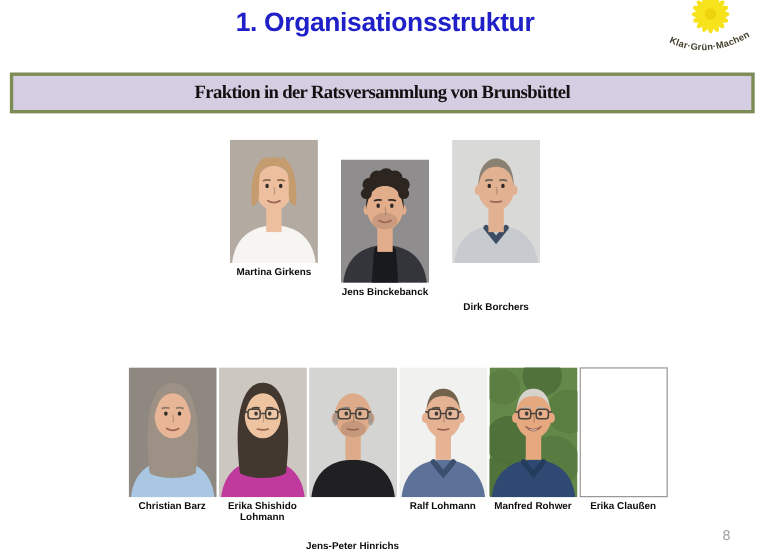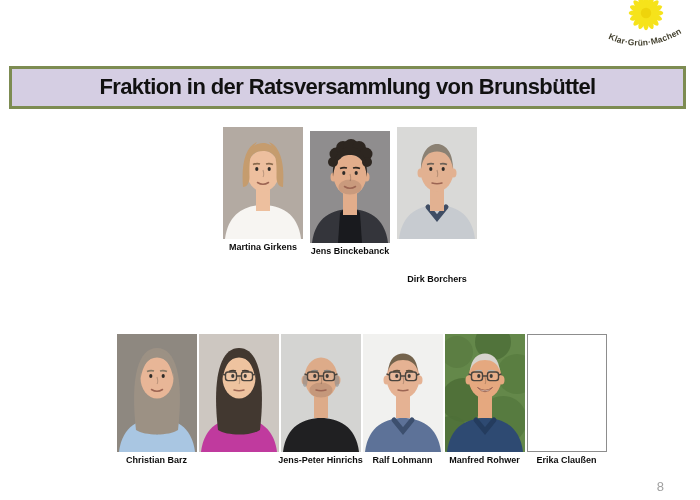--- a/index.html
+++ b/index.html
@@ -12,22 +12,22 @@
   .title{
     position:absolute;top:7px;left:0;width:100%;text-align:center;
     font-size:24px;font-weight:bold;color:var(--title-blue);letter-spacing:-0.3px;
   }
   .logo{position:absolute;top:0;right:6px;width:100px;height:66px;}
   .hbox{
     position:absolute;background:var(--box-bg);border:3px solid var(--box-border);
     text-align:center;color:#111;font-weight:bold;box-sizing:border-box;
   }
   .hbox.fraktion{
-    top:66px;left:9px;right:14px;font-size:22px;letter-spacing:-0.6px;
-    padding:5px 0 6px;white-space:nowrap;
+    top:66px;left:9px;right:14px;font-size:17px;letter-spacing:-0.6px;
+    padding:5px 0 6px;white-space:nowrap;font-family:Liberation Serif, serif;
   }
   .hbox.buerger{
     top:272px;left:50%;transform:translateX(-50%);
     font-size:21px;padding:5px 13px 6px;white-space:nowrap;
   }
   .photo-row{position:absolute;left:0;width:700px;display:flex;justify-content:center;}
   #row-fraktion{top:127px;gap:3px;}
   #row-buerger{top:334px;gap:2px;}
   .pcard{display:flex;flex-direction:column;align-items:center;width:80px;}
   .photo{width:80px;display:block;}
@@ -39,20 +39,21 @@
     width:96px;margin:3px -8px 0;text-align:center;
     font-size:9px;font-weight:bold;line-height:1.15;color:#0d0d0d;
   }
   .pagenum{position:absolute;right:36px;bottom:6px;font-size:13px;color:#a0a0a0;}
 </style>
 </head>
 <body>
 
 <div id="slide" style="--title-blue: #2020c8; --box-bg: #d5cee3; --box-border: #7d8c52; --flower-yellow: #f6e31b; --flower-center: #eed40c;">
 
+  <div class="title">1. Organisationsstruktur</div>
 
   <svg class="logo" viewBox="0 0 100 66" aria-hidden="true">
     <g id="petals" style="fill:var(--flower-yellow)">
         <ellipse cx="52" cy="4.5" rx="3.1" ry="8.8" transform="rotate(0 52 13)"></ellipse>
         <ellipse cx="52" cy="4.5" rx="3.1" ry="8.8" transform="rotate(22.5 52 13)"></ellipse>
         <ellipse cx="52" cy="4.5" rx="3.1" ry="8.8" transform="rotate(45 52 13)"></ellipse>
         <ellipse cx="52" cy="4.5" rx="3.1" ry="8.8" transform="rotate(67.5 52 13)"></ellipse>
         <ellipse cx="52" cy="4.5" rx="3.1" ry="8.8" transform="rotate(90 52 13)"></ellipse>
         <ellipse cx="52" cy="4.5" rx="3.1" ry="8.8" transform="rotate(112.5 52 13)"></ellipse>
         <ellipse cx="52" cy="4.5" rx="3.1" ry="8.8" transform="rotate(135 52 13)"></ellipse>
@@ -92,21 +93,21 @@
             <path d="M30,37.5 Q33.5,36 37,37" stroke="#8a6a4d" stroke-width="1.6" fill="none"></path>
             <path d="M43,37 Q46.5,36 50,37.5" stroke="#8a6a4d" stroke-width="1.6" fill="none"></path>
             <ellipse cx="33.8" cy="42" rx="1.6" ry="2" fill="#2e2b28"></ellipse>
             <ellipse cx="46.2" cy="42" rx="1.6" ry="2" fill="#2e2b28"></ellipse>
             <path d="M40,43 C41,46.5 41.3,48.5 40,50" stroke="rgba(0,0,0,0.2)" stroke-width="1.1" fill="none"></path>
             <path d="M34.5,55.5 Q40,59 45.5,55.5" stroke="#9c6553" stroke-width="1.5" fill="none" stroke-linecap="round"></path>
           </svg>
         </div>
         <figcaption class="pname">Martina Girkens</figcaption>
       </figure>
-      <figure class="pcard" style="margin: 4px;">
+      <figure class="pcard" style="margin: 18px;">
         <div class="photo">
           <svg width="80" height="112" viewBox="0 0 80 112" xmlns="http://www.w3.org/2000/svg">
             <rect width="80" height="112" fill="#8f8d8e"></rect>
             <path d="M2,112 C5,86 23,78 40,78 C57,78 75,86 78,112 Z" fill="#34353b"></path>
             <path d="M28,112 L30,82 Q34,76 40,76 Q46,76 50,82 L52,112 Z" fill="#191a1e"></path>
             <rect x="33" y="56" width="14" height="28" fill="#e2ad8b"></rect>
             <rect x="33" y="56" width="14" height="6" fill="rgba(0,0,0,0.12)"></rect>
             <ellipse cx="23.5" cy="46" rx="3" ry="4.5" fill="#e2ad8b"></ellipse>
             <ellipse cx="56.5" cy="46" rx="3" ry="4.5" fill="#e2ad8b"></ellipse>
             <ellipse cx="40" cy="44" rx="16.5" ry="20.5" fill="#e2ad8b"></ellipse>
@@ -194,22 +195,23 @@
             <ellipse cx="46.2" cy="42" rx="1.6" ry="2" fill="#2e2b28"></ellipse>
             <path d="M40,43 C41,46.5 41.3,48.5 40,50" stroke="rgba(0,0,0,0.2)" stroke-width="1.1" fill="none"></path>
             <path d="M35,56 Q40,57.5 45,56" stroke="#9c6553" stroke-width="1.5" fill="none" stroke-linecap="round"></path>
             <g stroke="#4a443e" stroke-width="1.4" fill="rgba(255,255,255,0.08)">
               <rect x="26.5" y="38" width="11" height="8.6" rx="2.5"></rect>
               <rect x="42.5" y="38" width="11" height="8.6" rx="2.5"></rect>
               <path d="M37.5,42 L42.5,42 M26.5,41 L23.5,40 M53.5,41 L56.5,40" fill="none"></path>
             </g>
           </svg>
         </div>
-      </figure>
-      <figure class="pcard" style="margin: 0px;">
+        <figcaption class="pname">Erika Shishido Lohmann</figcaption>
+      </figure>
+      <figure class="pcard" style="margin: 0px; gap: 36px;">
         <div class="photo">
           <svg width="80" height="118" viewBox="0 0 80 118" xmlns="http://www.w3.org/2000/svg">
             <rect width="80" height="118" fill="#d4d4d2"></rect>
             <path d="M2,118 C5,92 23,84 40,84 C57,84 75,92 78,118 Z" fill="#202022"></path>
             <rect x="33" y="56" width="14" height="28" fill="#ddab89"></rect>
             <rect x="33" y="56" width="14" height="6" fill="rgba(0,0,0,0.12)"></rect>
             <ellipse cx="23.5" cy="46" rx="3" ry="4.5" fill="#ddab89"></ellipse>
             <ellipse cx="56.5" cy="46" rx="3" ry="4.5" fill="#ddab89"></ellipse>
             <ellipse cx="40" cy="44" rx="16.5" ry="20.5" fill="#ddab89"></ellipse>
             <ellipse cx="24" cy="47" rx="2.5" ry="6" fill="#8a8a8a" opacity="0.6"></ellipse>

